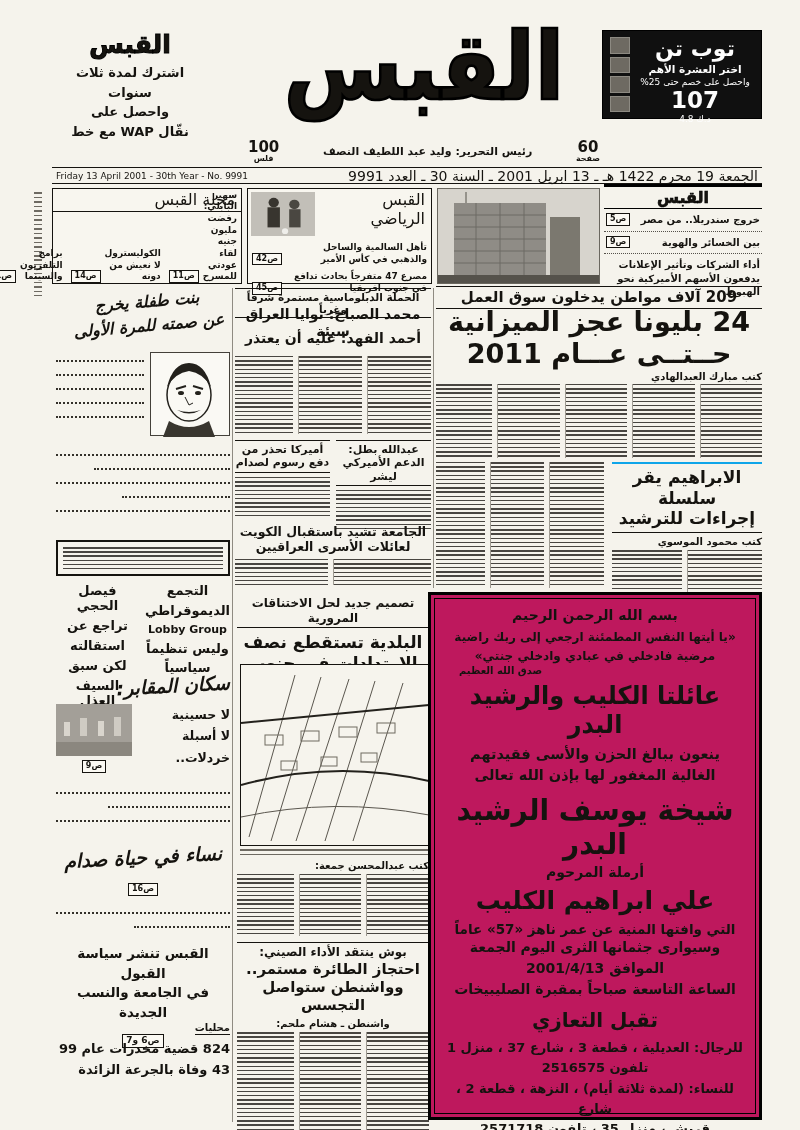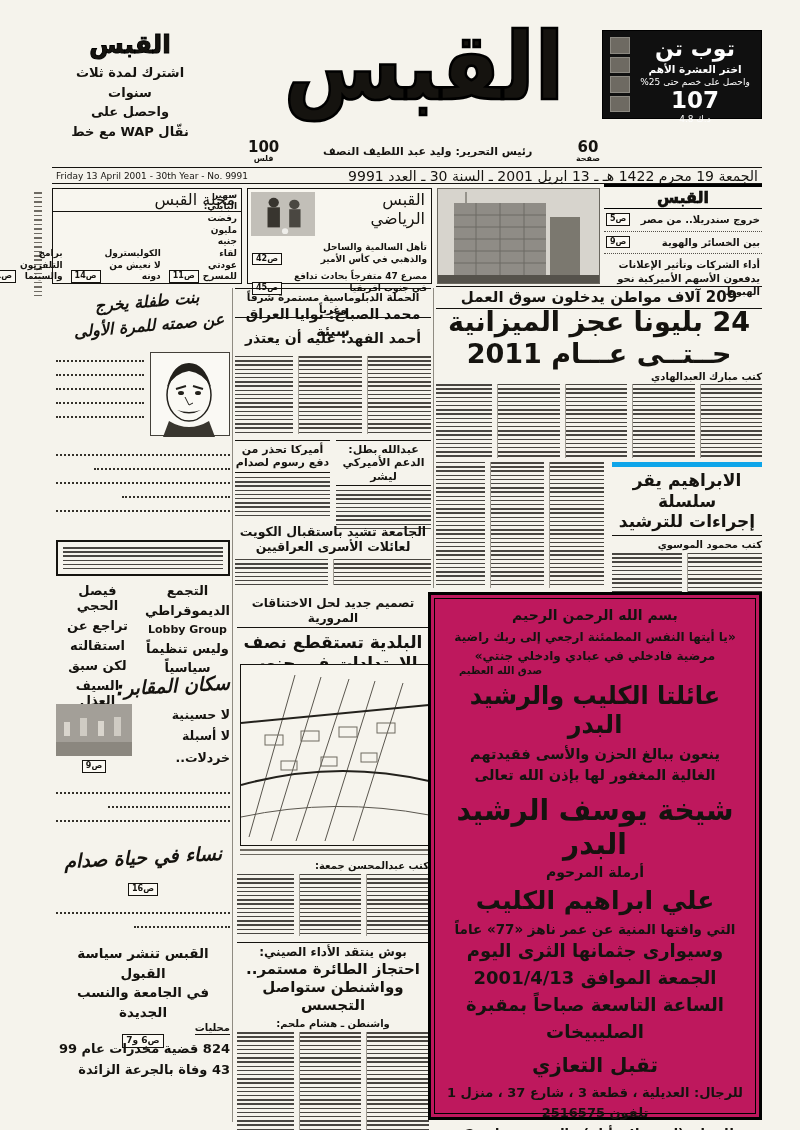--- a/index.html
+++ b/index.html
@@ -59,21 +59,21 @@
   .ob-inner{border:1px solid #000;height:100%;padding:8px 10px;text-align:center}
   .ob-basmala{font-size:14px;font-weight:bold;margin-bottom:5px}
   .ob-verse{font-size:12px;font-weight:bold;line-height:1.55}
   .ob-sadaqa{font-size:10px;font-weight:bold;text-align:left;padding-left:14px;margin-bottom:3px}
   .ob-families{font-size:24px;font-weight:bold;margin:6px 0;transform:scaleY(1.05)}
   .ob-announce{font-size:14.5px;font-weight:bold;line-height:1.45}
   .ob-deceased{font-size:28px;font-weight:bold;margin:8px 0 4px;transform:scaleY(1.05)}
   .ob-relation{font-size:14px;font-weight:bold}
   .ob-husband{font-size:25px;font-weight:bold;margin:6px 0}
   .ob-age{font-size:13.5px;font-weight:bold;margin-top:2px}
-  .ob-burial{font-size:18px;font-weight:bold;line-height:1.5}
+  .ob-burial{font-size:14px;font-weight:bold;line-height:1.5}
   .ob-condole{font-size:20px;font-weight:bold;margin:8px 0 6px;letter-spacing:1px}
   .ob-contact{font-size:13px;font-weight:bold;line-height:1.55}
 </style>
 </head>
 <body>
 
 <div class="abs subscribe" style="left:52px;top:30px;width:156px;height:136px">
   <div class="sub-logo">القبس</div>
   <div class="sub-line">اشترك لمدة ثلاث سنوات</div>
   <div class="sub-line">واحصل على</div>
@@ -214,21 +214,21 @@
 <div class="abs byline" style="left:436px;top:371px;width:326px;text-align:right">كتب مبارك العبدالهادي</div>
 <div class="abs cols" style="left:436px;top:384px;width:326px;height:74px">
   <div class="col greek"></div>
   <div class="col greek"></div>
   <div class="col greek"></div>
   <div class="col greek"></div>
   <div class="col greek"></div>
 </div>
 
 <div class="abs" style="left:612px;top:462px;width:150px">
-  <div class="hl" style="font-size:17px;border-top:5px solid #0ea5e9;padding-top:3px">الابراهيم يقر سلسلة</div>
+  <div class="hl" style="font-size:17px;border-top:2px solid #0ea5e9;padding-top:3px">الابراهيم يقر سلسلة</div>
   <div class="hl" style="font-size:17px;border-bottom:1px solid #15130f;padding-bottom:3px">إجراءات للترشيد</div>
   <div class="byline" style="margin:3px 0;text-align:right">كتب محمود الموسوي</div>
   <div class="cols" style="height:46px">
     <div class="col greek"></div>
     <div class="col greek"></div>
   </div>
 </div>
 <div class="abs cols" style="left:436px;top:462px;width:168px;height:126px">
   <div class="col greek"></div>
   <div class="col greek"></div>
@@ -410,21 +410,21 @@
   <div class="ob-inner">
     <div class="ob-basmala">بسم الله الرحمن الرحيم</div>
     <div class="ob-verse">«يا أيتها النفس المطمئنة ارجعي إلى ربك راضية مرضية فادخلي في عبادي وادخلي جنتي»</div>
     <div class="ob-sadaqa">صدق الله العظيم</div>
     <div class="ob-families">عائلتا الكليب والرشيد البدر</div>
     <div class="ob-announce">ينعون ببالغ الحزن والأسى فقيدتهم</div>
     <div class="ob-announce">الغالية المغفور لها بإذن الله تعالى</div>
     <div class="ob-deceased">شيخة يوسف الرشيد البدر</div>
     <div class="ob-relation">أرملة المرحوم</div>
     <div class="ob-husband">علي ابراهيم الكليب</div>
-    <div class="ob-age">التي وافتها المنية عن عمر ناهز «77» عاماً</div>
+    <div class="ob-age">التي وافتها المنية عن عمر ناهز «57» عاماً</div>
     <div class="ob-burial">وسيوارى جثمانها الثرى اليوم الجمعة الموافق 2001/4/13</div>
     <div class="ob-burial">الساعة التاسعة صباحاً بمقبرة الصليبيخات</div>
     <div class="ob-condole">تقبل التعازي</div>
     <div class="ob-contact">للرجال: العديلية ، قطعة 3 ، شارع 37 ، منزل 1</div>
     <div class="ob-contact">تلفون 2516575</div>
     <div class="ob-contact">للنساء: (لمدة ثلاثة أيام) ، النزهة ، قطعة 2 ، شارع</div>
     <div class="ob-contact">قريش ، منزل 35 ، تلفون 2571718</div>
 
   </div>
 </div>

